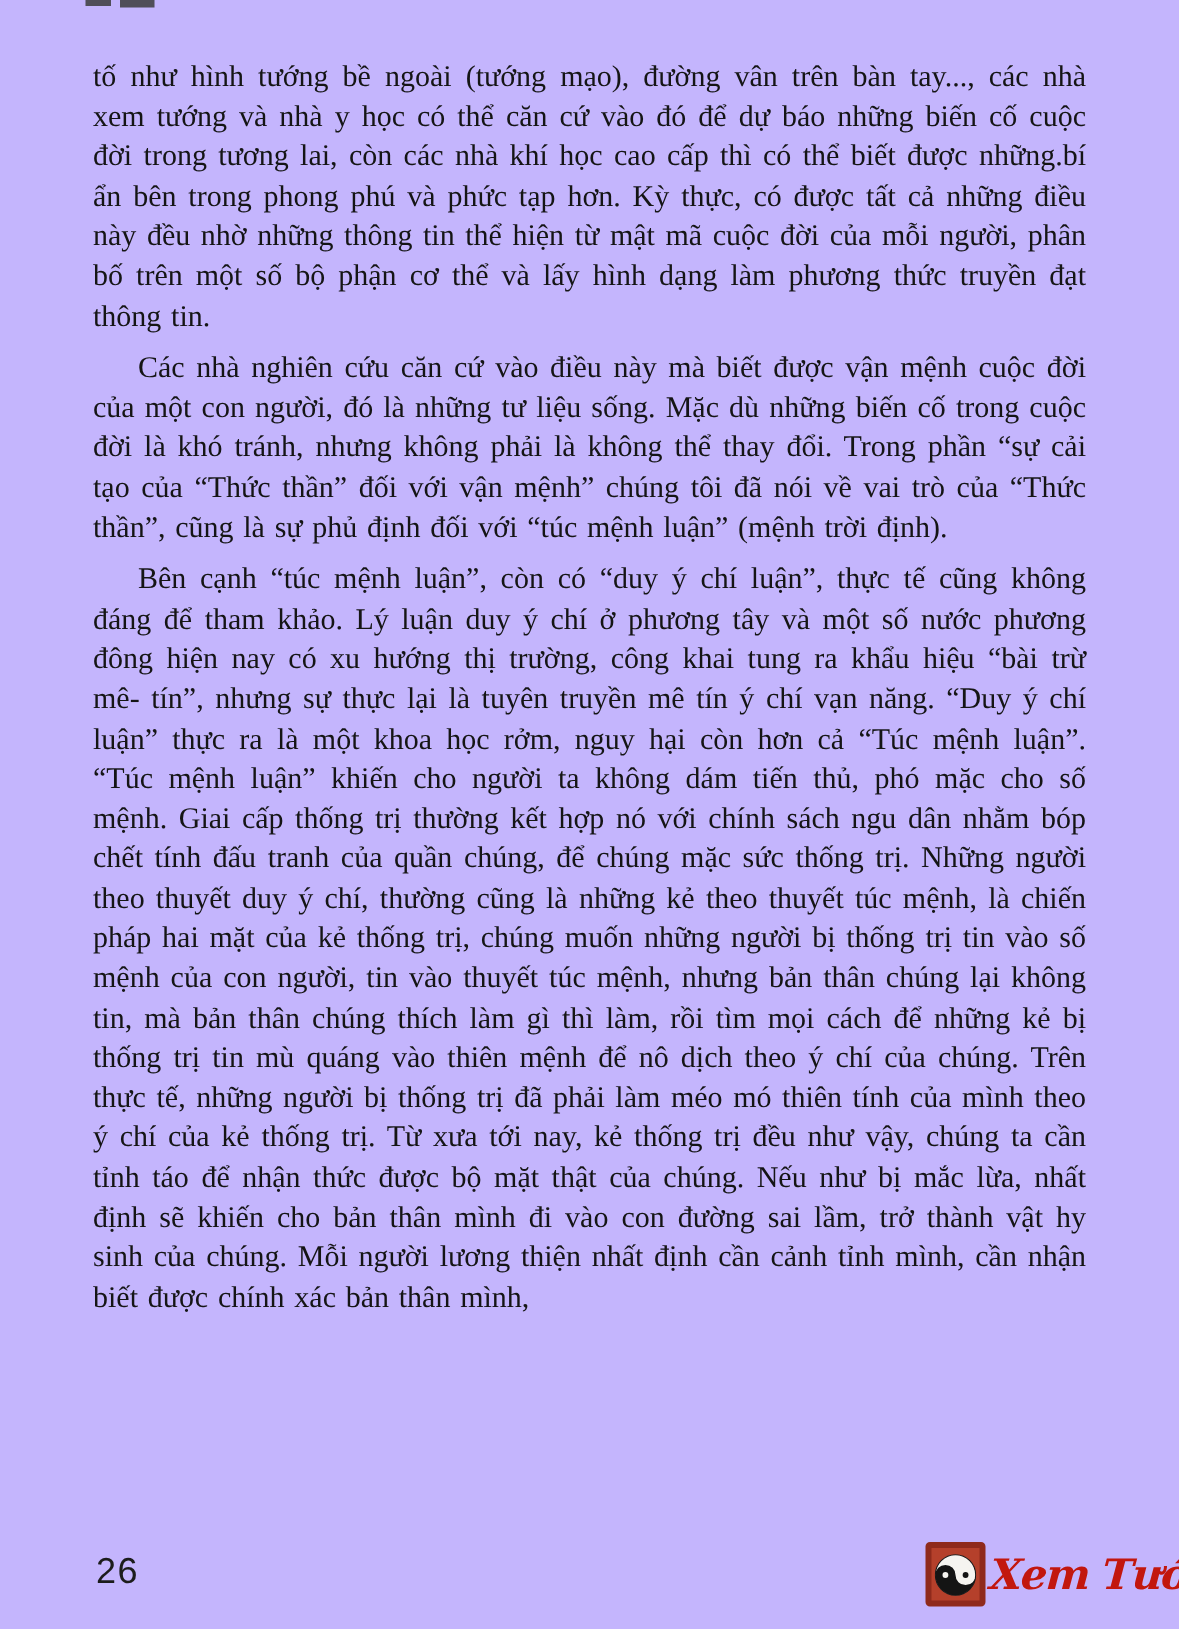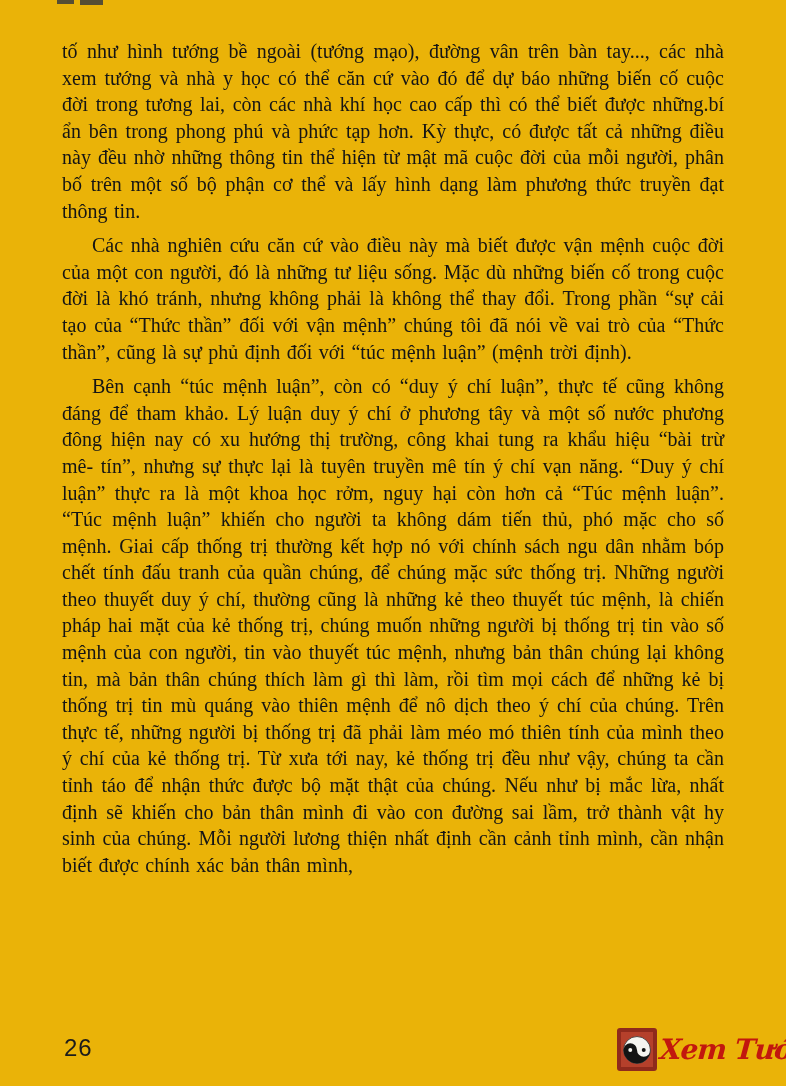--- a/index.html
+++ b/index.html
@@ -4,21 +4,21 @@
 <style>
   html, body {
     margin: 0;
     padding: 0;
     background: #ffffff;
   }
   .page {
     position: relative;
     width: 786px;
     height: 1086px;
-    background: #eab308;
+    background: #c4b5fd;
     overflow: hidden;
     font-family: "Liberation Serif", serif;
   }
   
   .scan-mark {
     position: absolute;
     background: #3c3c3c;
     opacity: 0.85;
   }
   .scan-mark.m1 { left: 57px; top: 0; width: 17px; height: 4px; }

